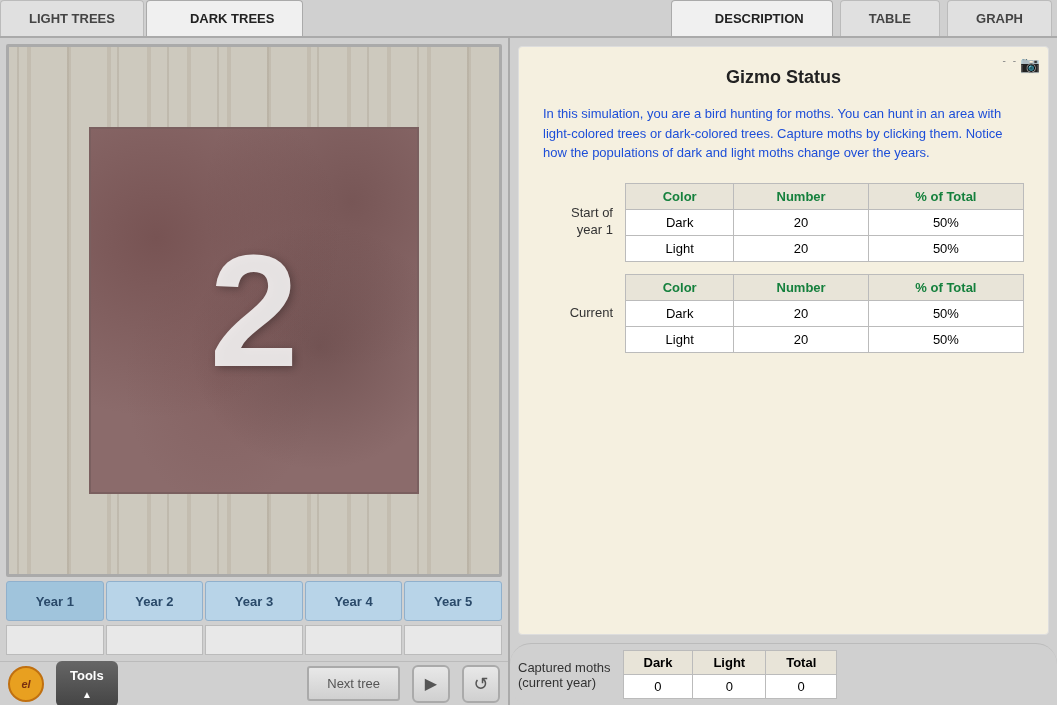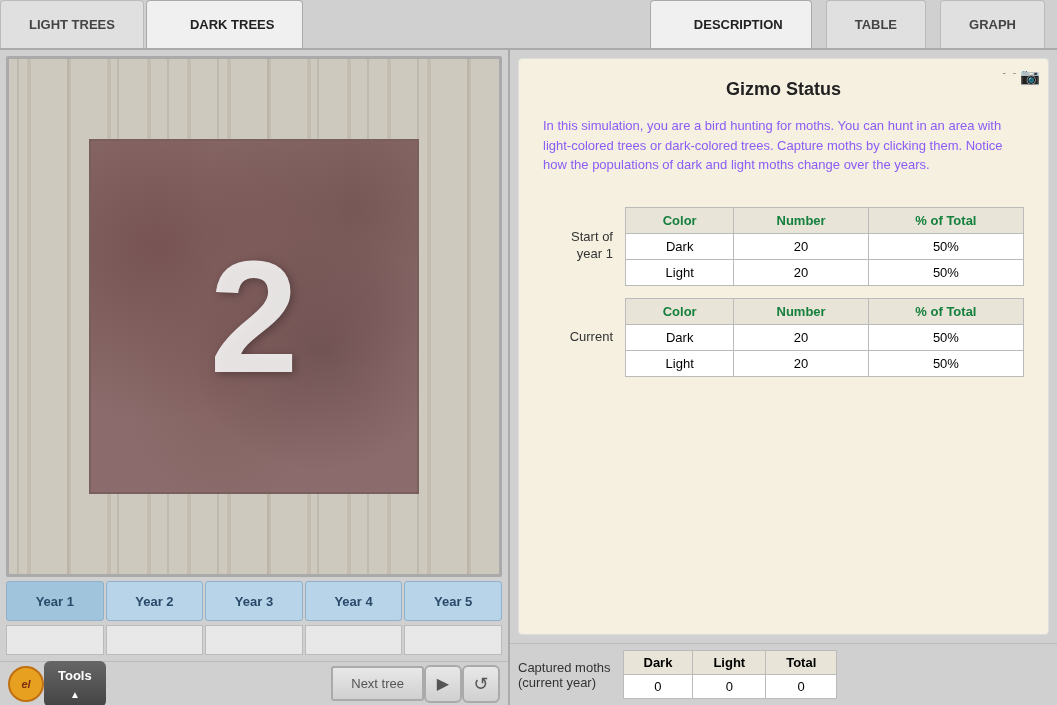--- a/index.html
+++ b/index.html
@@ -18,21 +18,21 @@
       width: 1057px;
       height: 705px;
       background: #d0d0d0;
     }
 
     
     .top-tabs {
       display: flex;
       background: #d0d0d0;
       border-bottom: 2px solid #aaa;
-      height: 50px;
+      height: 38px;
     }
 
     .tab {
       padding: 8px 28px;
       cursor: pointer;
       border: 1px solid #bbb;
       border-bottom: none;
       background: #e0e0e0;
       font-size: 13px;
       font-weight: bold;
@@ -49,21 +49,21 @@
       border-color: #aaa;
       padding-left: 43px;
     }
 
     .tab-spacer {
       flex: 1;
     }
 
     .tab-right {
       margin-left: 2px;
-      margin-right: 12px;
+      margin-right: 5px;
     }
 
     
     .content-area {
       display: flex;
       flex: 1;
       overflow: hidden;
     }
 
     .tree-display {
@@ -193,23 +193,23 @@
     .panel-title {
       font-size: 18px;
       font-weight: bold;
       text-align: center;
       margin-bottom: 16px;
       color: #222;
     }
 
     .panel-description {
       font-size: 13px;
-      color: #8b5cf6;
+      color: #1d4ed8;
       line-height: 1.5;
-      margin-bottom: 32px;
+      margin-bottom: 20px;
     }
 
     .camera-icon {
       position: absolute;
       top: 8px;
       right: 8px;
       color: #666;
       font-size: 16px;
       cursor: pointer;
     }
@@ -252,20 +252,21 @@
     }
 
     
     .bottom-stats {
       background: #d0d0d0;
       display: flex;
       align-items: center;
       padding: 6px 8px;
       gap: 12px;
       border-top: 1px solid #bbb;
+      border-radius: 21px;
     }
 
     .captured-label {
       font-size: 13px;
       color: #333;
     }
 
     .captured-table {
       border-collapse: collapse;
     }
@@ -336,21 +337,21 @@
       gap: 4px;
     }
 
     .bottom-bar {
       height: 44px;
       background: #d0d0d0;
       border-top: 1px solid #bbb;
       display: flex;
       align-items: center;
       padding: 0 8px;
-      gap: 0;
+      gap: 12px;
     }
   </style>
 </head>
 <body>
 
 <div class="main-container">
 
   <div class="top-tabs">
     <div class="tab">
       <span>LIGHT TREES</span>

